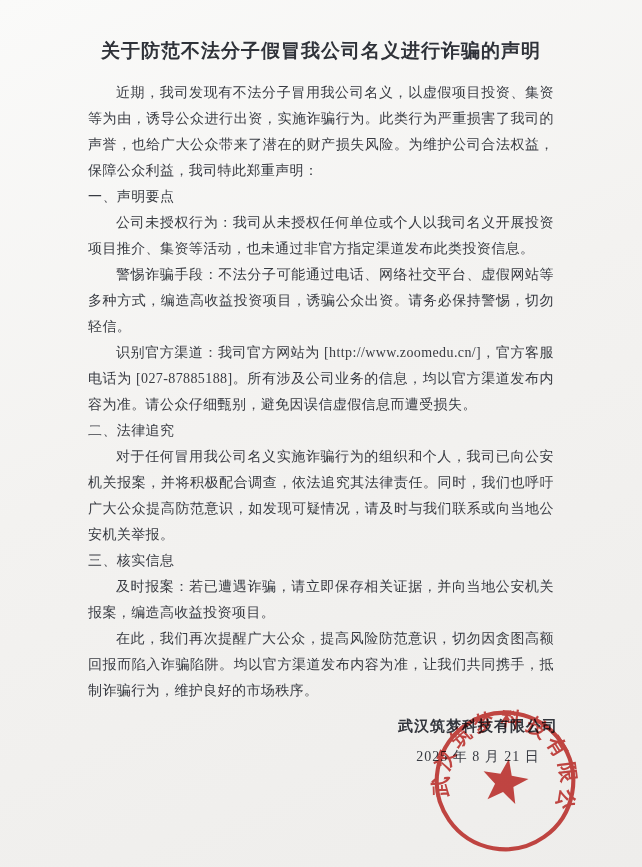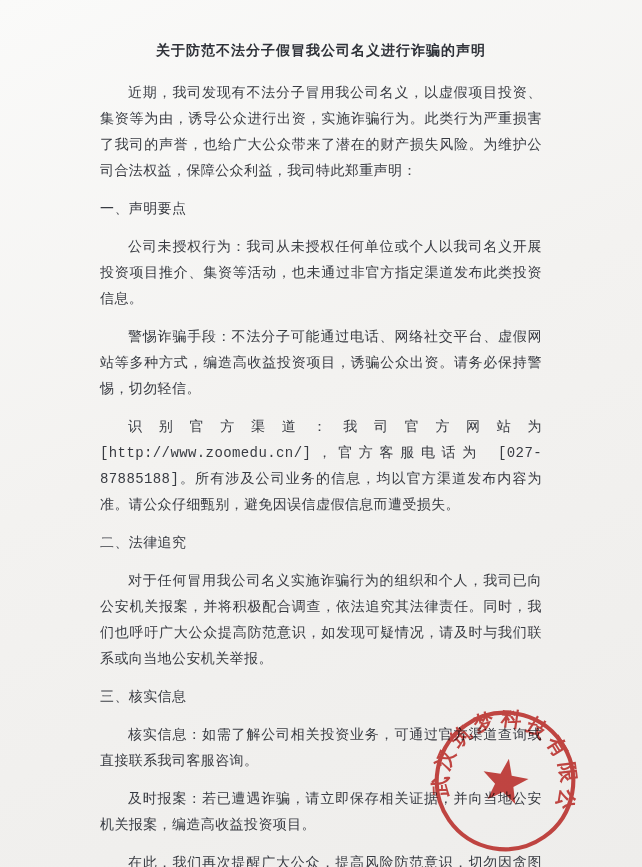--- a/index.html
+++ b/index.html
@@ -13,36 +13,35 @@
   .page {
     position: relative;
     width: 642px;
     height: 867px;
     box-sizing: border-box;
     background: linear-gradient(155deg, #fafaf9 0%, #f3f2f0 45%, #eeedeb 100%);
     color: #383b42;
     padding: 36px 88px 0 88px;
   }
   .doc-title {
-    font-size: 14px;
+    font-size: 19px;
     font-weight: bold;
     text-align: center;
     letter-spacing: 1px;
     line-height: 30px;
     margin: 0 0 14px 0;
     color: #2f3239;
   }
   .para {
     font-size: 14px;
     line-height: 26px;
     text-align: justify;
     text-indent: 2em;
     letter-spacing: 0.4px;
-    margin: 12px;
-    font-family: Liberation Mono, monospace;
+    margin: 0;
   }
   .heading {
     text-indent: 0;
   }
   .signature-block {
     margin-top: 6px;
     text-align: right;
     padding-right: -2px;
   }
   .signature-inner {
@@ -82,21 +81,20 @@
   <h1 class="doc-title">关于防范不法分子假冒我公司名义进行诈骗的声明</h1>
 
   <p class="para">近期，我司发现有不法分子冒用我公司名义，以虚假项目投资、集资等为由，诱导公众进行出资，实施诈骗行为。此类行为严重损害了我司的声誉，也给广大公众带来了潜在的财产损失风险。为维护公司合法权益，保障公众利益，我司特此郑重声明：</p>
   <p class="para heading">一、声明要点</p>
   <p class="para">公司未授权行为：我司从未授权任何单位或个人以我司名义开展投资项目推介、集资等活动，也未通过非官方指定渠道发布此类投资信息。</p>
   <p class="para">警惕诈骗手段：不法分子可能通过电话、网络社交平台、虚假网站等多种方式，编造高收益投资项目，诱骗公众出资。请务必保持警惕，切勿轻信。</p>
   <p class="para">识别官方渠道：我司官方网站为 [http://www.zoomedu.cn/]，官方客服电话为 [027-87885188]。所有涉及公司业务的信息，均以官方渠道发布内容为准。请公众仔细甄别，避免因误信虚假信息而遭受损失。</p>
   <p class="para heading">二、法律追究</p>
   <p class="para">对于任何冒用我公司名义实施诈骗行为的组织和个人，我司已向公安机关报案，并将积极配合调查，依法追究其法律责任。同时，我们也呼吁广大公众提高防范意识，如发现可疑情况，请及时与我们联系或向当地公安机关举报。</p>
   <p class="para heading">三、核实信息</p>
-  <p class="para">核实信息：如需了解公司相关投资业务，可通过官方渠道查询或直接联系我司客服咨询。</p>
   <p class="para">及时报案：若已遭遇诈骗，请立即保存相关证据，并向当地公安机关报案，编造高收益投资项目。</p>
   <p class="para">在此，我们再次提醒广大公众，提高风险防范意识，切勿因贪图高额回报而陷入诈骗陷阱。均以官方渠道发布内容为准，让我们共同携手，抵制诈骗行为，维护良好的市场秩序。</p>
 
   <div class="signature-block">
     <div class="signature-inner">
       <div class="company-name">武汉筑梦科技有限公司</div>
       <div class="sign-date">2025 年 8 月 21 日</div>
     </div>
   </div>
 

